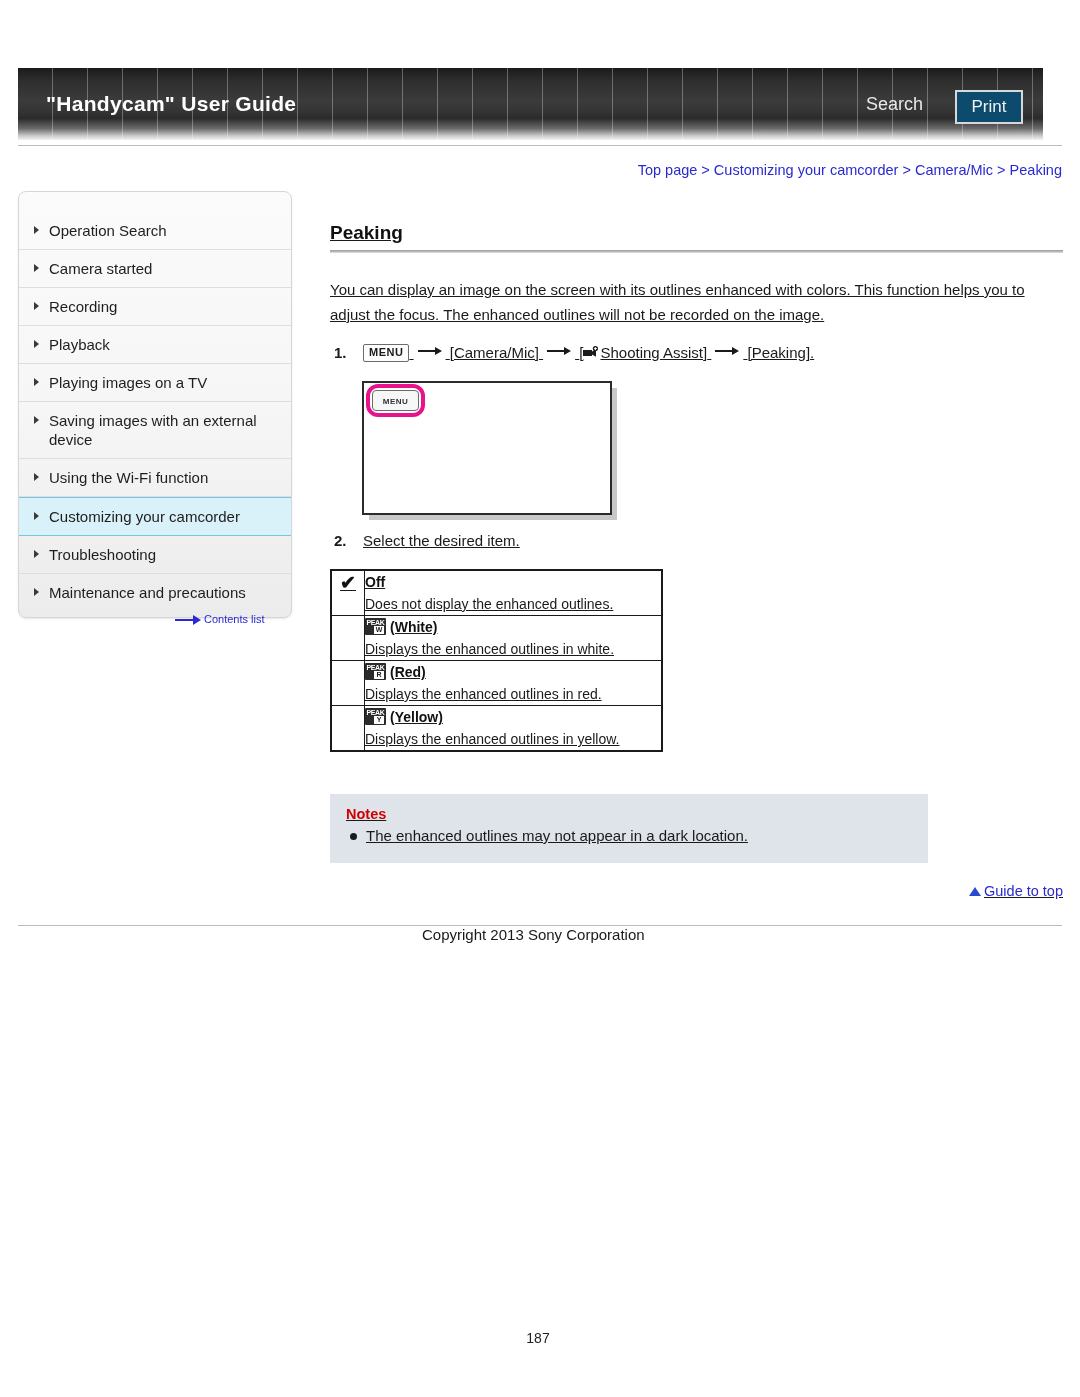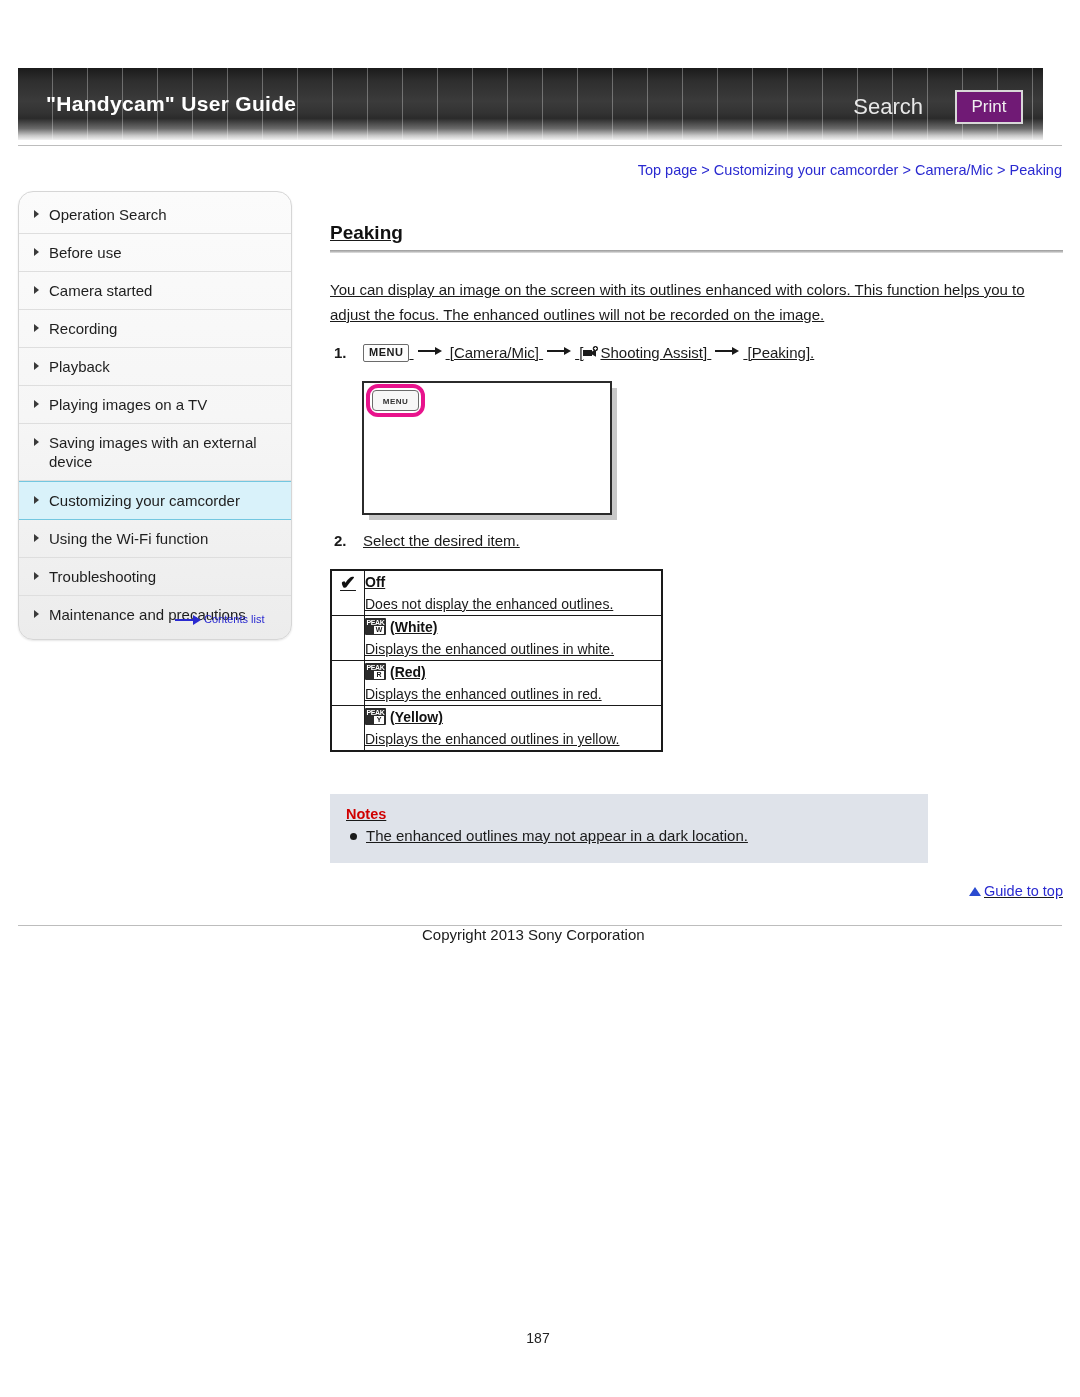--- a/index.html
+++ b/index.html
@@ -55,32 +55,32 @@
     font-size: 21px;
     font-weight: bold;
     color: #ffffff;
     letter-spacing: 0.3px;
     white-space: nowrap;
   }
   #search-link {
     position: absolute;
     right: 120px;
     top: 26px;
-    font-size: 22px;
+    font-size: 18px;
     color: #e8e8e8;
     white-space: nowrap;
   }
   #print-button {
     position: absolute;
     right: 20px;
     top: 22px;
     width: 64px;
     height: 30px;
     border: 2px solid #d8d8d8;
-    background: #701a75;
+    background: #0c4a6e;
     color: #f0f0f0;
     font-size: 17px;
     line-height: 30px;
     text-align: center;
   }
   #header-rule {
     position: absolute;
     left: 18px;
     top: 145px;
     width: 1044px;
@@ -100,23 +100,23 @@
   }
 
   
   #sidebar {
     position: absolute;
     left: 18px;
     top: 191px;
     width: 274px;
     background: linear-gradient(to bottom, #fbfbfb 0%, #f6f6f6 50%, #ececec 100%);
     border: 1px solid #d6d6d6;
-    border-radius: 15px;
+    border-radius: 8px;
     box-shadow: 0 1px 2px rgba(0,0,0,0.10);
-    padding: 4px 0 6px 0;
+    padding: 20px 0 6px 0;
     box-sizing: border-box;
   }
   .side-item {
     position: relative;
     padding: 9px 10px 9px 30px;
     font-size: 15px;
     color: #1e1e1e;
     line-height: 19px;
     border-bottom: 1px solid #dedede;
     box-sizing: border-box;
@@ -449,49 +449,45 @@
 
 <div id="breadcrumb">Top page &gt; Customizing your camcorder &gt; Camera/Mic &gt; Peaking</div>
 
 <nav id="sidebar">
   <div class="side-item">
     <span class="tri"></span>
     <span>Operation Search</span>
   </div>
   <div class="side-item">
     <span class="tri"></span>
-    <span>Before use</span>
-  </div>
-  <div class="side-item">
-    <span class="tri"></span>
     <span>Camera started</span>
   </div>
   <div class="side-item">
     <span class="tri"></span>
     <span>Recording</span>
   </div>
   <div class="side-item">
     <span class="tri"></span>
     <span>Playback</span>
   </div>
   <div class="side-item">
     <span class="tri"></span>
     <span>Playing images on a TV</span>
   </div>
   <div class="side-item">
     <span class="tri"></span>
     <span>Saving images with an external device</span>
   </div>
+  <div class="side-item">
+    <span class="tri"></span>
+    <span>Using the Wi-Fi function</span>
+  </div>
   <div class="side-item active">
     <span class="tri"></span>
     <span>Customizing your camcorder</span>
-  </div>
-  <div class="side-item">
-    <span class="tri"></span>
-    <span>Using the Wi-Fi function</span>
   </div>
   <div class="side-item">
     <span class="tri"></span>
     <span>Troubleshooting</span>
   </div>
   <div class="side-item">
     <span class="tri"></span>
     <span>Maintenance and precautions</span>
   </div>
 </nav>

